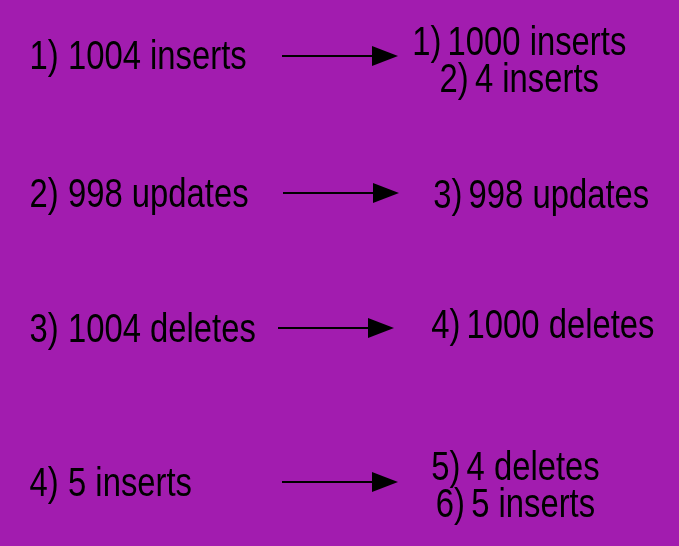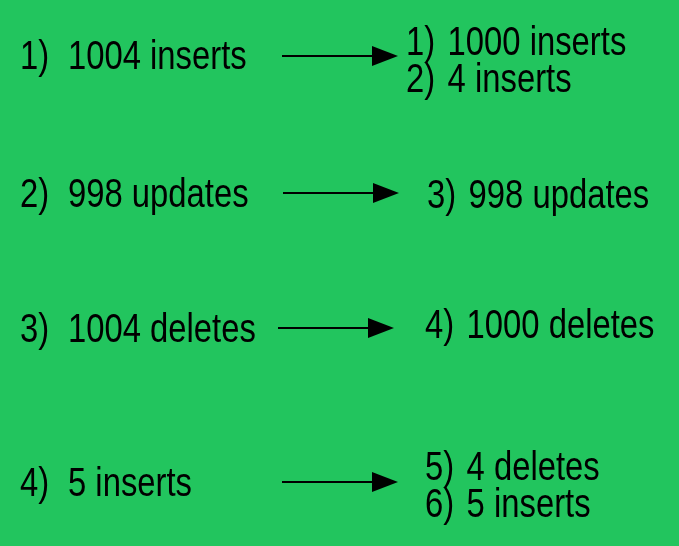--- a/index.html
+++ b/index.html
@@ -4,24 +4,25 @@
 <style>
   html, body {
     margin: 0;
     padding: 0;
     background: #ffffff;
   }
   .canvas {
     position: relative;
     width: 679px;
     height: 546px;
-    background: #22c55e;
+    background: #a21caf;
     color: #000000;
     font-family: "Liberation Sans", "DejaVu Sans", sans-serif;
     overflow: hidden;
+    text-align: center;
   }
   .row { display: contents; }
 
   .item {
     position: absolute;
     white-space: nowrap;
     font-size: 41px;
     line-height: 37px;
     transform: translateY(-50%) scaleX(0.8);
     transform-origin: left center;

